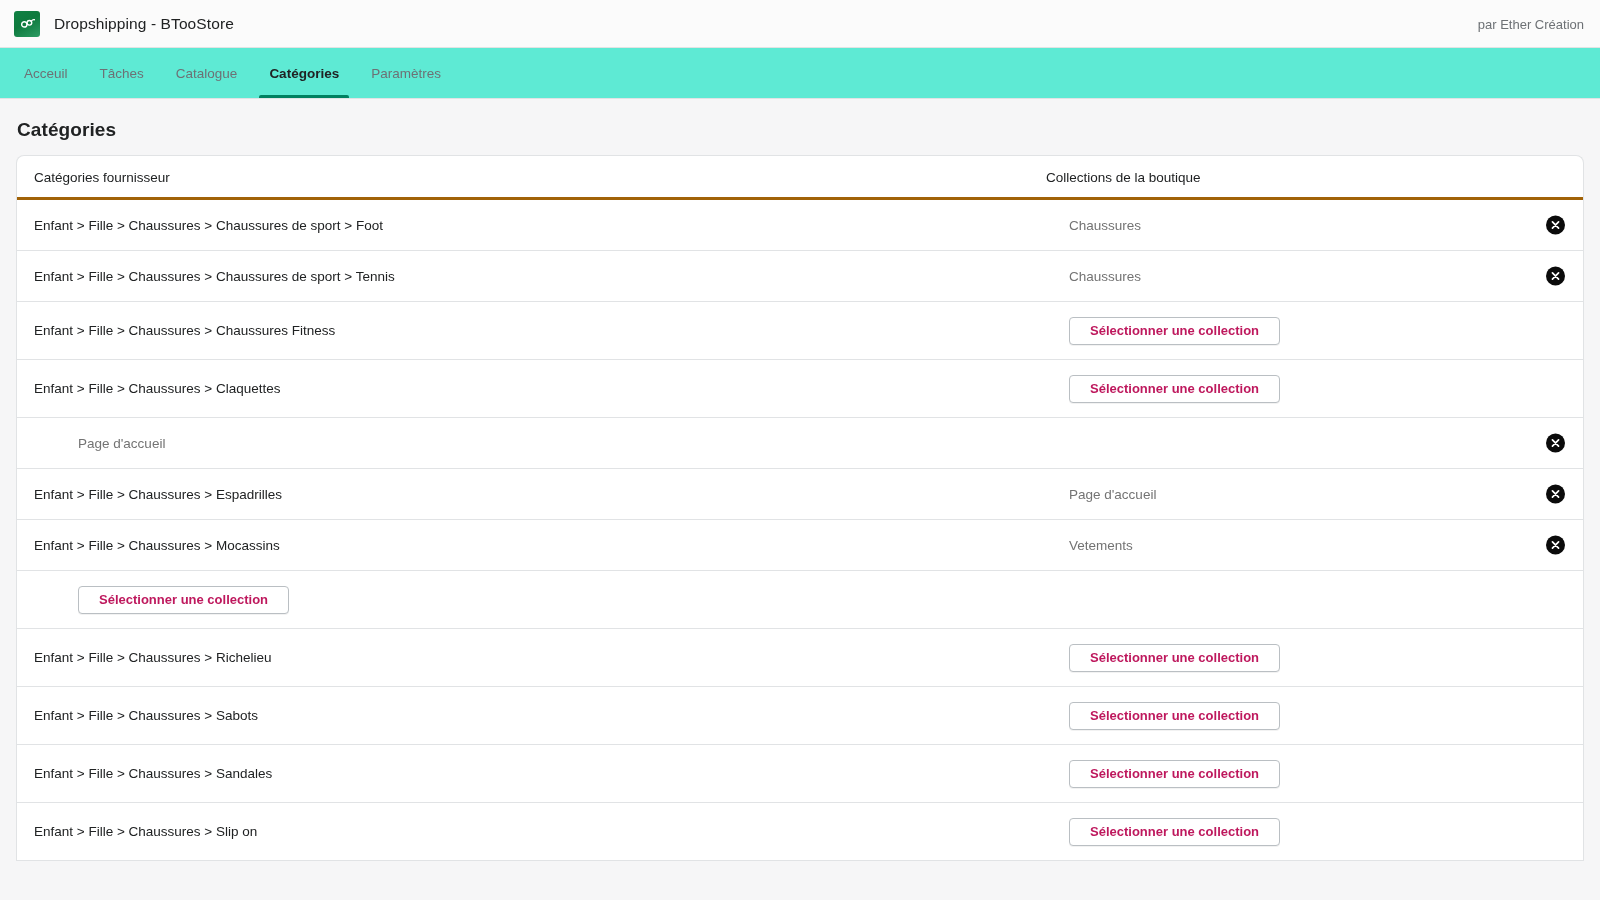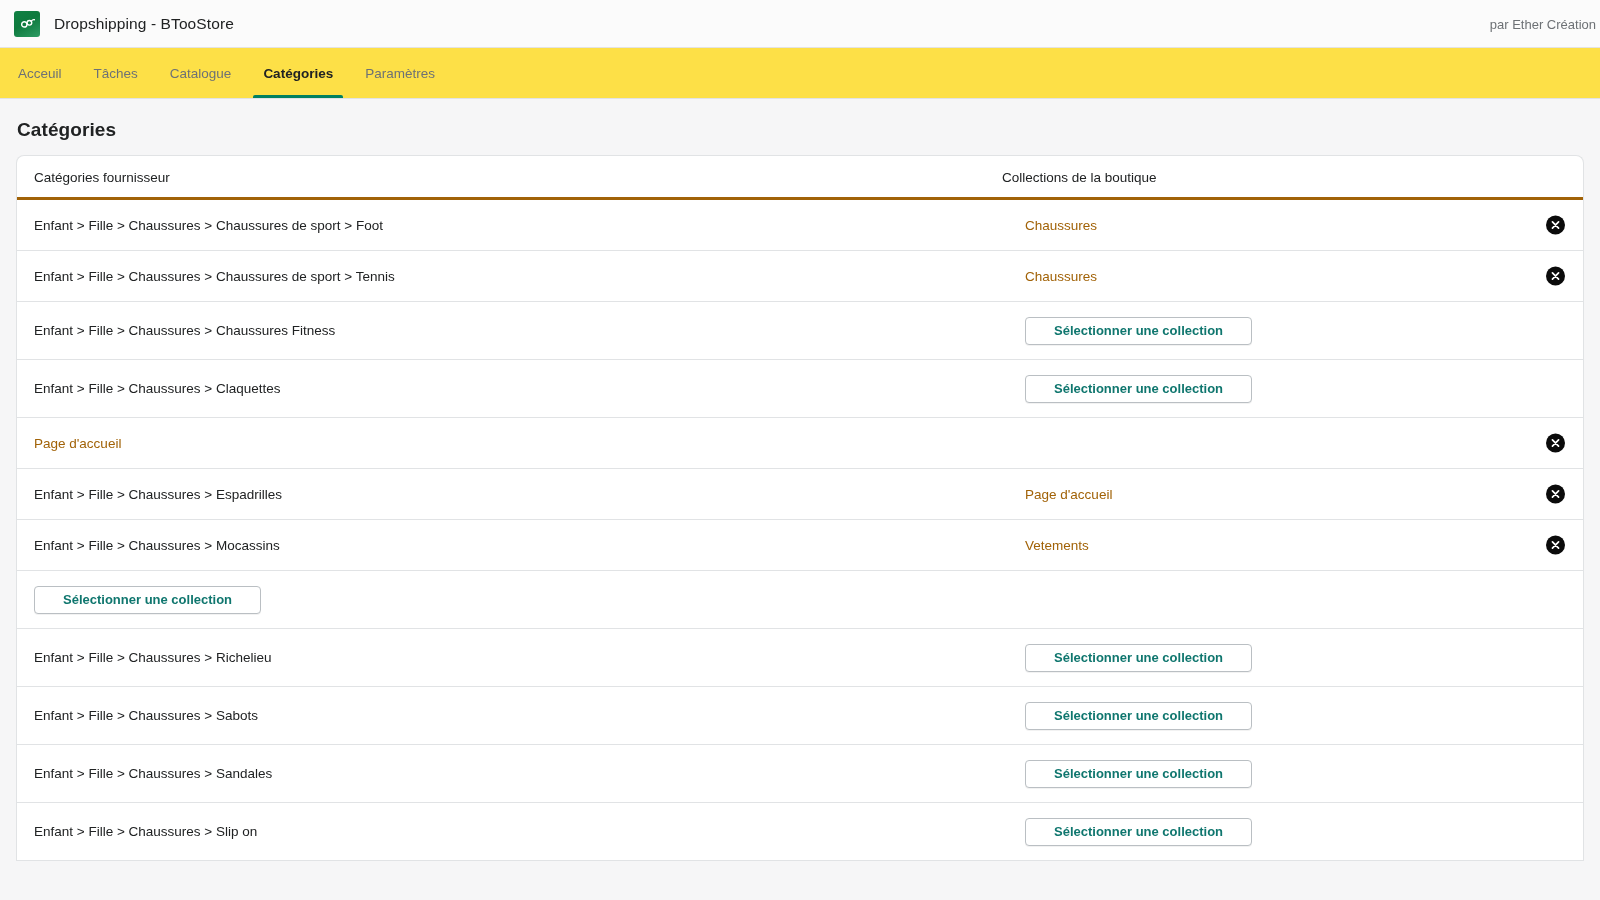--- a/index.html
+++ b/index.html
@@ -46,36 +46,36 @@
     margin-left: 14px;
     font-size: 15.5px;
     font-weight: 400;
     color: #202223;
     letter-spacing: 0.1px;
     white-space: nowrap;
   }
 
   .app-byline {
     position: absolute;
-    right: 4px;
+    right: 16px;
     top: 50%;
     transform: translateY(-50%);
     font-size: 13px;
     color: #6d7175;
     white-space: nowrap;
   }
 
   
   .nav-bar {
     height: 51px;
-    background: #fde047;
+    background: #5eead4;
     border-bottom: 1px solid #e1e3e5;
     display: flex;
     align-items: stretch;
-    padding-left: 2px;
+    padding-left: 8px;
   }
 
   .nav-tab {
     position: relative;
     display: flex;
     align-items: center;
     padding: 0 16px;
     font-size: 13.5px;
     color: #6d7175;
     cursor: pointer;
@@ -158,42 +158,43 @@
     white-space: nowrap;
     overflow: hidden;
     text-overflow: ellipsis;
   }
 
   .c-col {
     flex: 1 1 auto;
     display: flex;
     align-items: center;
     min-width: 0;
+    margin-left: 44px;
   }
 
   .collection-name {
     font-size: 13.5px;
-    color: #a16207;
+    color: #737373;
     white-space: nowrap;
   }
 
   .btn-select {
     display: inline-flex;
     align-items: center;
     justify-content: center;
     height: 28px;
-    padding: 0 28px;
+    padding: 0 20px;
     background: #ffffff;
     border: 1px solid #babfc3;
     border-radius: 4px;
     box-shadow: 0 1px 0 rgba(0,0,0,0.05);
     font-family: inherit;
     font-size: 13px;
     font-weight: 600;
-    color: #0f766e;
+    color: #be185d;
     cursor: pointer;
     white-space: nowrap;
     text-align: center;
   }
 
   .btn-remove {
     position: absolute;
     right: 18px;
     top: 50%;
     transform: translateY(-50%);

